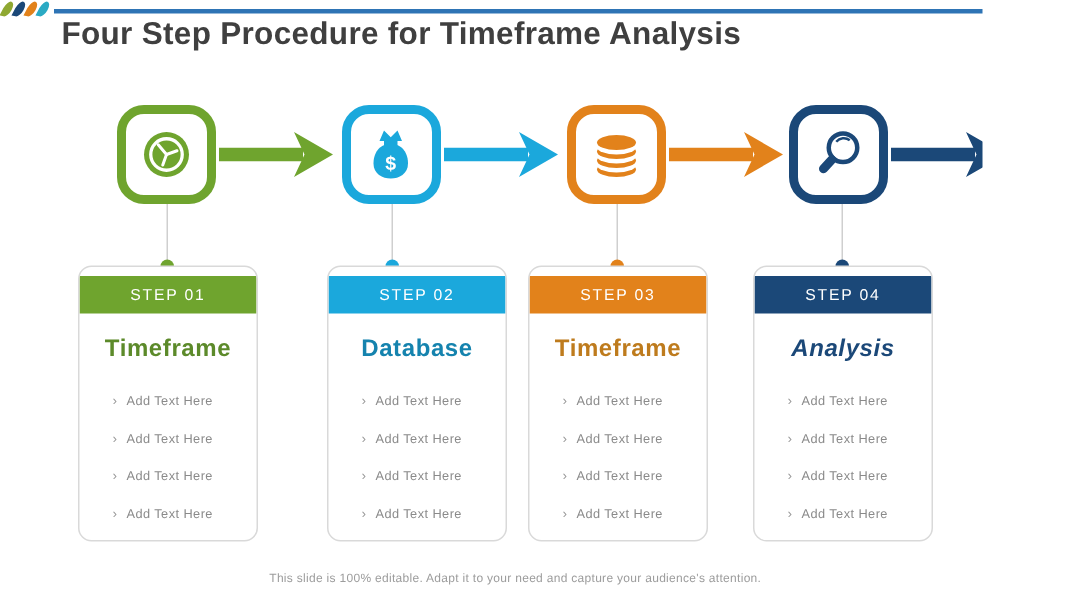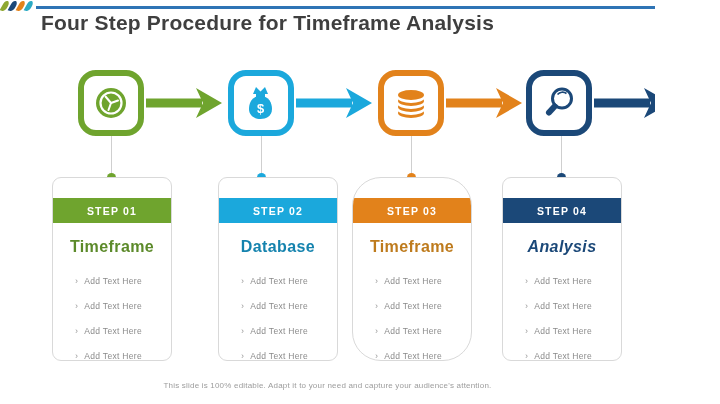--- a/index.html
+++ b/index.html
@@ -39,40 +39,40 @@
   .dot{position:absolute;top:173px;width:9px;height:9px;border-radius:50%;}
   .dt1{left:107px;background:#6FA42E;}
   .dt2{left:257px;background:#1BA8DC;}
   .dt3{left:407px;background:#E2821B;}
   .dt4{left:557px;background:#1B4878;}
   
   .card{
     position:absolute;top:177px;width:120px;height:184px;background:#fff;
     border:1px solid #D9D9D9;border-radius:9px;overflow:hidden;box-sizing:border-box;
   }
-  .cd1{left:52px;} .cd2{left:218px;} .cd3{left:352px;border-radius:29px;} .cd4{left:502px;}
+  .cd1{left:52px;} .cd2{left:218px;} .cd3{left:352px;} .cd4{left:502px;}
   .card-bar{
-    margin-top:20px;height:25px;display:flex;align-items:center;justify-content:center;
-    color:#ffffff;font-size:10.5px;font-weight:bold;letter-spacing:1.2px;
+    margin-top:6px;height:25px;display:flex;align-items:center;justify-content:center;
+    color:#ffffff;font-size:10.5px;font-weight:normal;letter-spacing:1.2px;
   }
   .bar1{background:#6FA42E;} .bar2{background:#1BA8DC;} .bar3{background:#E2821B;} .bar4{background:#1B4878;}
   .card-title{
     margin-top:15px;text-align:center;font-size:16px;font-weight:bold;letter-spacing:0.4px;
   }
   .tt1{color:#5C8A2A;} .tt2{color:#1583AE;} .tt3{color:#BE7B1D;} .tt4{color:#1B4878;font-style:italic;}
   .card-list{margin-top:12px;}
   .card-item{
     height:25px;display:flex;align-items:center;padding-left:22px;
     font-size:8.5px;color:#8A8A8A;letter-spacing:0.3px;
   }
   .card-item .bullet{margin-right:6px;font-size:9px;color:#9A9A9A;}
   
   .footer{
     position:absolute;left:0;top:381px;width:100%;text-align:center;
-    font-size:8px;color:#9C9C9C;letter-spacing:0.2px;
+    font-size:8px;color:#9C9C9C;letter-spacing:0.2px;padding-left:16px;
   }
   
   .ring{
     position:absolute;left:688px;top:377px;width:14px;height:14px;border-radius:50%;
     border:2px solid #ABCBCF;background:transparent;
   }
 </style>
 </head>
 <body>
 

